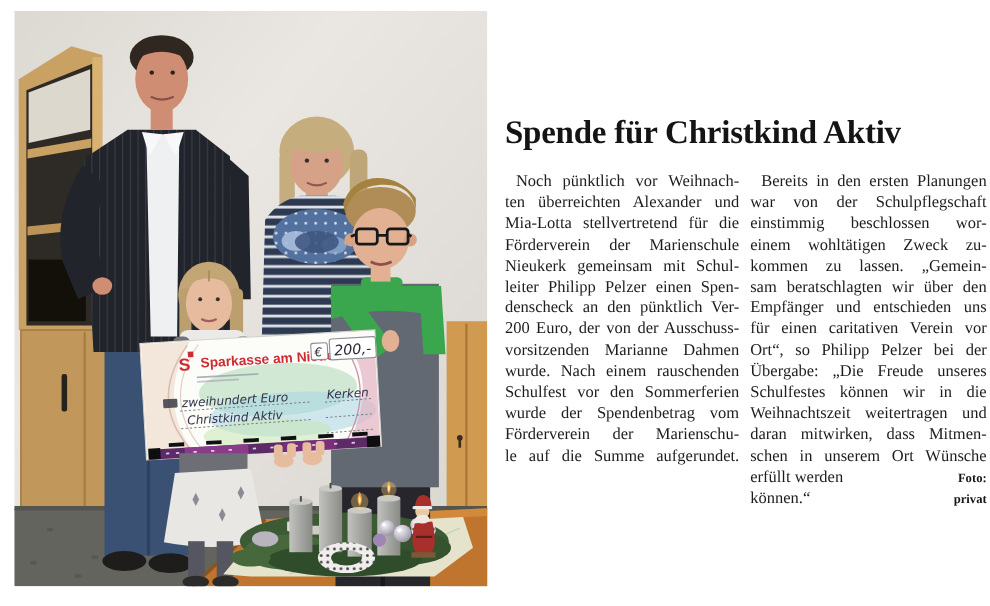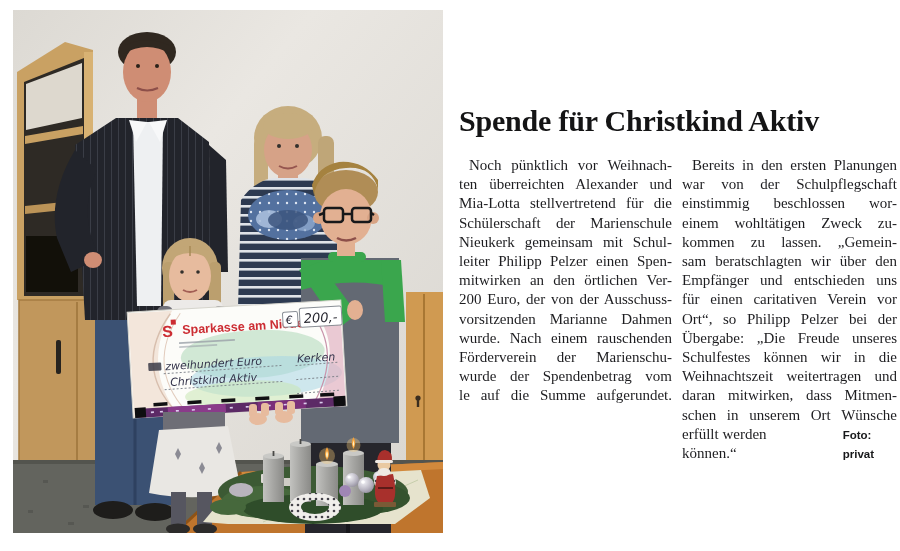--- a/index.html
+++ b/index.html
@@ -10,21 +10,21 @@
   .article{position:absolute;left:459px;top:104px;width:438px;color:#1c1c1e;}
   .title{font-family:"Liberation Serif", serif;font-weight:700;font-size:30px;line-height:34px;
          margin:0 0 18px 0;letter-spacing:-0.2px;color:#141415;}
   .columns{display:flex;gap:10px;}
   .col{width:213px;}
   .col.right{width:215px;}
   .tline{font-size:15px;line-height:19.2px;text-align:justify;text-align-last:justify;color:#1d1d20;}
   .col .tline:first-child{text-indent:10px;}
   .lastline{display:flex;justify-content:space-between;align-items:baseline;
             font-size:15px;line-height:19.2px;color:#1d1d20;gap:38px;}
-  .credit{font-family:Liberation Sans, sans-serif;font-weight:700;font-size:11.5px;color:#17181a;}
+  .credit{font-family:Liberation Serif, serif;font-weight:700;font-size:11.5px;color:#17181a;text-align:right;}
   
   .bankname{font-family:"Liberation Sans", sans-serif;font-weight:700;}
   .hand{font-family:"DejaVu Sans", sans-serif;font-style:italic;}
 </style>
 </head>
 <body>
 
 <div class="photo">
   <svg viewBox="0 0 430 523" preserveAspectRatio="none">
     <defs>
@@ -328,29 +328,30 @@
   </svg>
 </div>
 
 <div class="article">
   <h1 class="title">Spende für Christkind Aktiv</h1>
   <div class="columns">
     <div class="col left">
         <div class="tline">Noch pünktlich vor Weihnach-</div>
         <div class="tline">ten überreichten Alexander und</div>
         <div class="tline">Mia-Lotta stellvertretend für die</div>
-        <div class="tline">Schülerschaft der Marienschule</div>
+        <div class="tline">Förderverein der Marienschule</div>
         <div class="tline">Nieukerk gemeinsam mit Schul-</div>
         <div class="tline">leiter Philipp Pelzer einen Spen-</div>
-        <div class="tline">mitwirken an den örtlichen Ver-</div>
+        <div class="tline">denscheck an den pünktlich Ver-</div>
         <div class="tline">200 Euro, der von der Ausschuss-</div>
         <div class="tline">vorsitzenden Marianne Dahmen</div>
         <div class="tline">wurde. Nach einem rauschenden</div>
+        <div class="tline">Schulfest vor den Sommerferien</div>
+        <div class="tline">wurde der Spendenbetrag vom</div>
         <div class="tline">Förderverein der Marienschu-</div>
-        <div class="tline">wurde der Spendenbetrag vom</div>
         <div class="tline">le auf die Summe aufgerundet.</div>
       </div>
     <div class="col right">
       <div>
           <div class="tline">Bereits in den ersten Planungen</div>
           <div class="tline">war von der Schulpflegschaft</div>
           <div class="tline">einstimmig beschlossen wor-</div>
           <div class="tline">einem wohltätigen Zweck zu-</div>
           <div class="tline">kommen zu lassen. „Gemein-</div>
           <div class="tline">sam beratschlagten wir über den</div>

